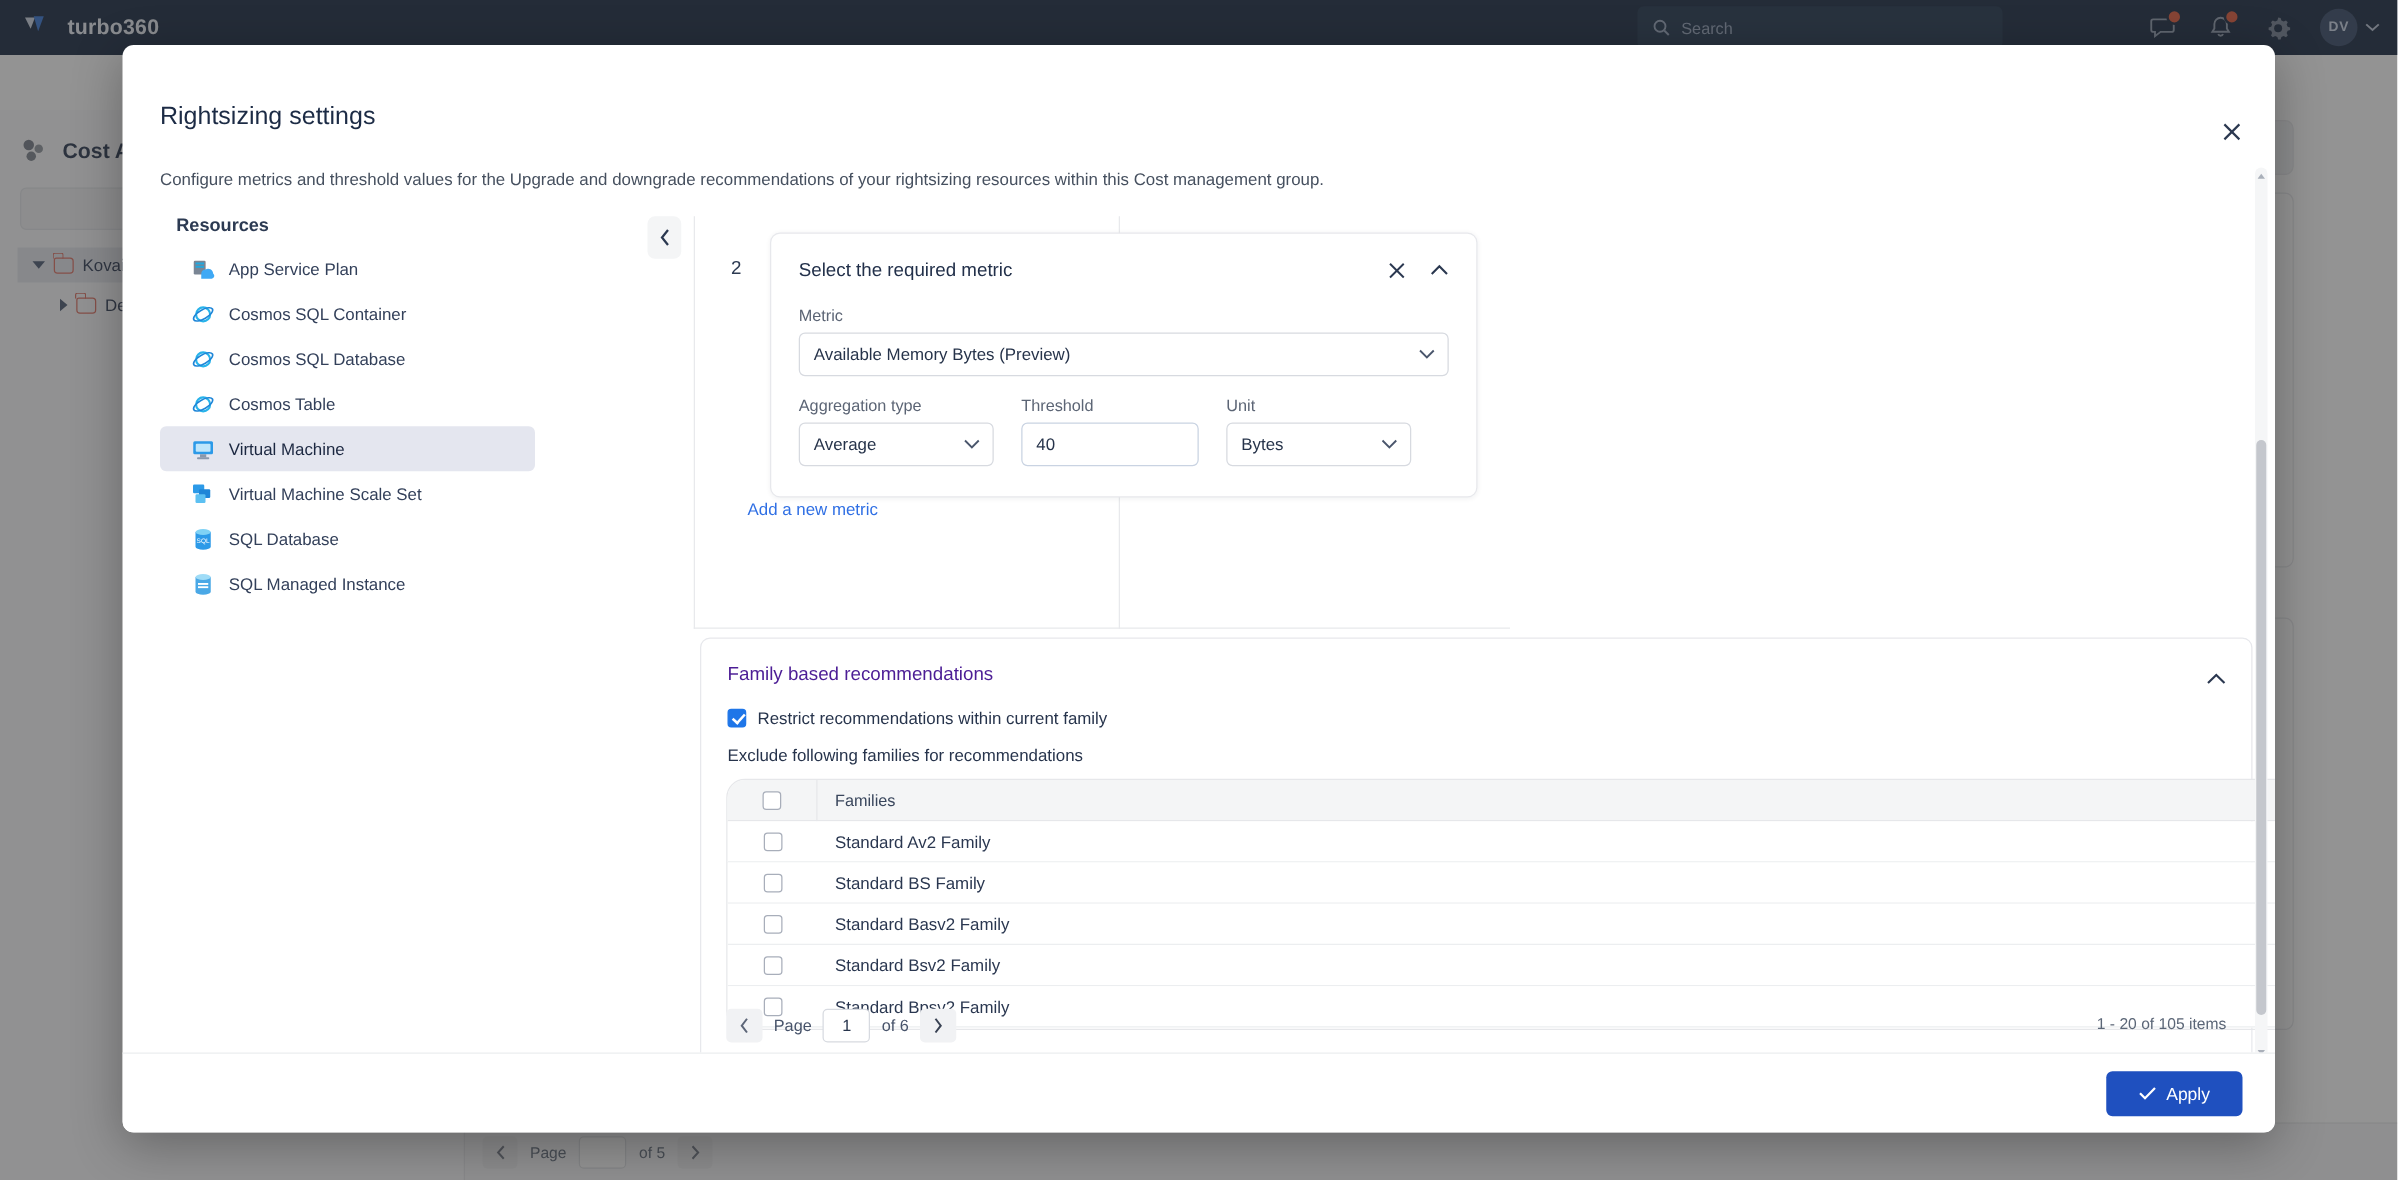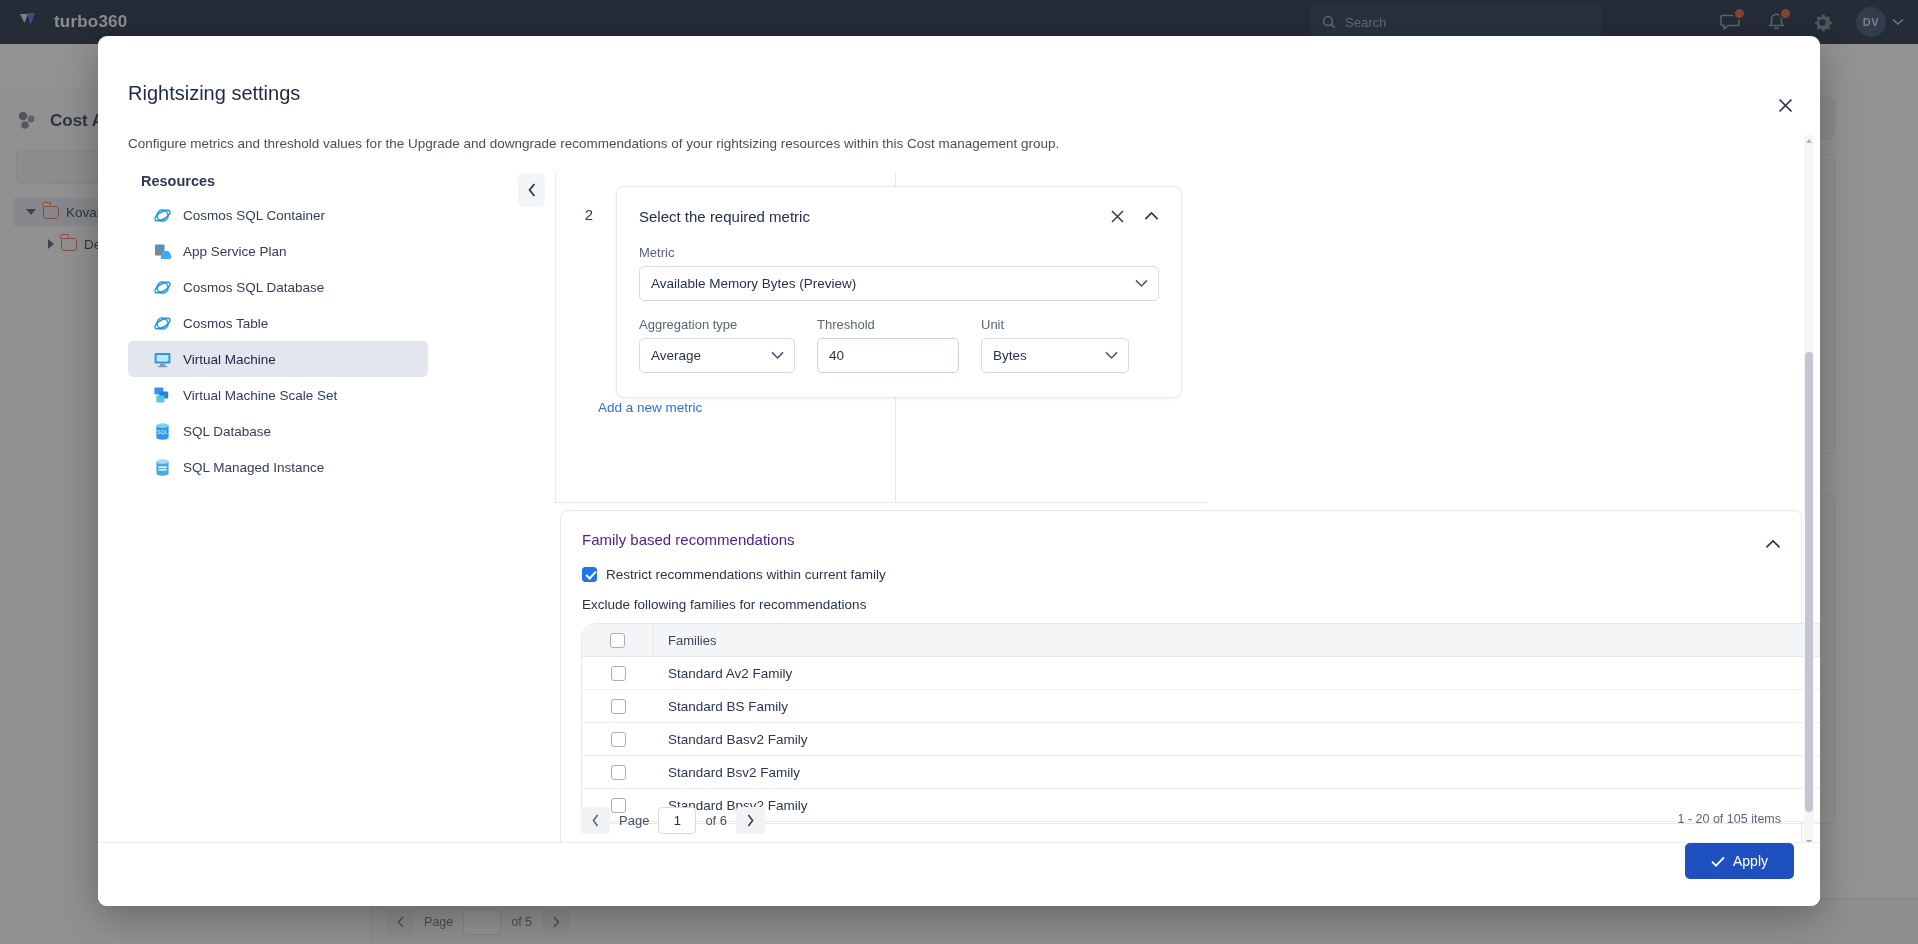--- a/index.html
+++ b/index.html
@@ -219,21 +219,21 @@
 
   
   .modal-sb { position: absolute; right: 6px; top: 98px; width: 10px; height: 715px; background: #f5f6f7; border-radius: 5px; }
   .modal-sb i { position: absolute; left: 1px; top: 218px; width: 8px; height: 460px; background: #c4c7cd; border-radius: 5px; display:block; }
   .sb-arrow { position: absolute; left: 2px; width: 6px; height: 6px; }
 
   
   .modal-footer {
     position: absolute; left: 0; bottom: 0; width: 1722px; height: 64px;
     border-top: 1px solid #eceef0; background: #fff;
-    display: flex; justify-content: flex-end; padding-right: 26px;
+    display: flex; align-items: center; justify-content: flex-end; padding-right: 26px;
   }
   .apply-btn {
     background: #1f50bf; color: #fff; border-radius: 5px;
     height: 36px; padding: 0 26px; font-size: 14px;
     display: flex; align-items: center; gap: 8px; cursor: pointer; border: none;
   }
 </style>
 </head>
 <body>
 
@@ -355,37 +355,37 @@
     </svg>
   </div>
   <div class="modal-desc">Configure metrics and threshold values for the Upgrade and downgrade recommendations of your rightsizing resources within this Cost management group.</div>
 
   <div class="res-panel">
     <div class="res-head">Resources</div>
 
     <div class="res-item">
       <span class="res-ico">
         <svg width="19" height="19" viewBox="0 0 19 19">
-          <circle cx="9.5" cy="9.5" r="5.6" fill="none" stroke="#28b3ea" stroke-width="1.7"></circle>
-          <ellipse cx="9.5" cy="9.5" rx="8.6" ry="3.6" transform="rotate(-30 9.5 9.5)" fill="none" stroke="#1f86d8" stroke-width="1.3"></ellipse>
-        </svg>
-      </span>
-      <span>Cosmos SQL Container</span>
-    </div>
-
-    <div class="res-item">
-      <span class="res-ico">
-        <svg width="19" height="19" viewBox="0 0 19 19">
           <rect x="2" y="2.5" width="9.5" height="11" rx="1" fill="#7a8594"></rect>
           <rect x="3.4" y="4" width="6.8" height="1.6" fill="#1fa8e0"></rect>
           <rect x="3.4" y="6.6" width="6.8" height="1.6" fill="#1fa8e0"></rect>
           <path d="M8 13 a3.6 3.6 0 0 1 3.4-3.5 a4 4 0 0 1 6.1 3.2 a2.4 2.4 0 0 1 -1.2 4.3 h-8.3 z" fill="#3fa9f5"></path>
         </svg>
       </span>
       <span>App Service Plan</span>
+    </div>
+
+    <div class="res-item">
+      <span class="res-ico">
+        <svg width="19" height="19" viewBox="0 0 19 19">
+          <circle cx="9.5" cy="9.5" r="5.6" fill="none" stroke="#28b3ea" stroke-width="1.7"></circle>
+          <ellipse cx="9.5" cy="9.5" rx="8.6" ry="3.6" transform="rotate(-30 9.5 9.5)" fill="none" stroke="#1f86d8" stroke-width="1.3"></ellipse>
+        </svg>
+      </span>
+      <span>Cosmos SQL Container</span>
     </div>
 
     <div class="res-item">
       <span class="res-ico">
         <svg width="19" height="19" viewBox="0 0 19 19">
           <circle cx="9.5" cy="9.5" r="5.6" fill="none" stroke="#28b3ea" stroke-width="1.7"></circle>
           <ellipse cx="9.5" cy="9.5" rx="8.6" ry="3.6" transform="rotate(-30 9.5 9.5)" fill="none" stroke="#1f86d8" stroke-width="1.3"></ellipse>
         </svg>
       </span>
       <span>Cosmos SQL Database</span>

